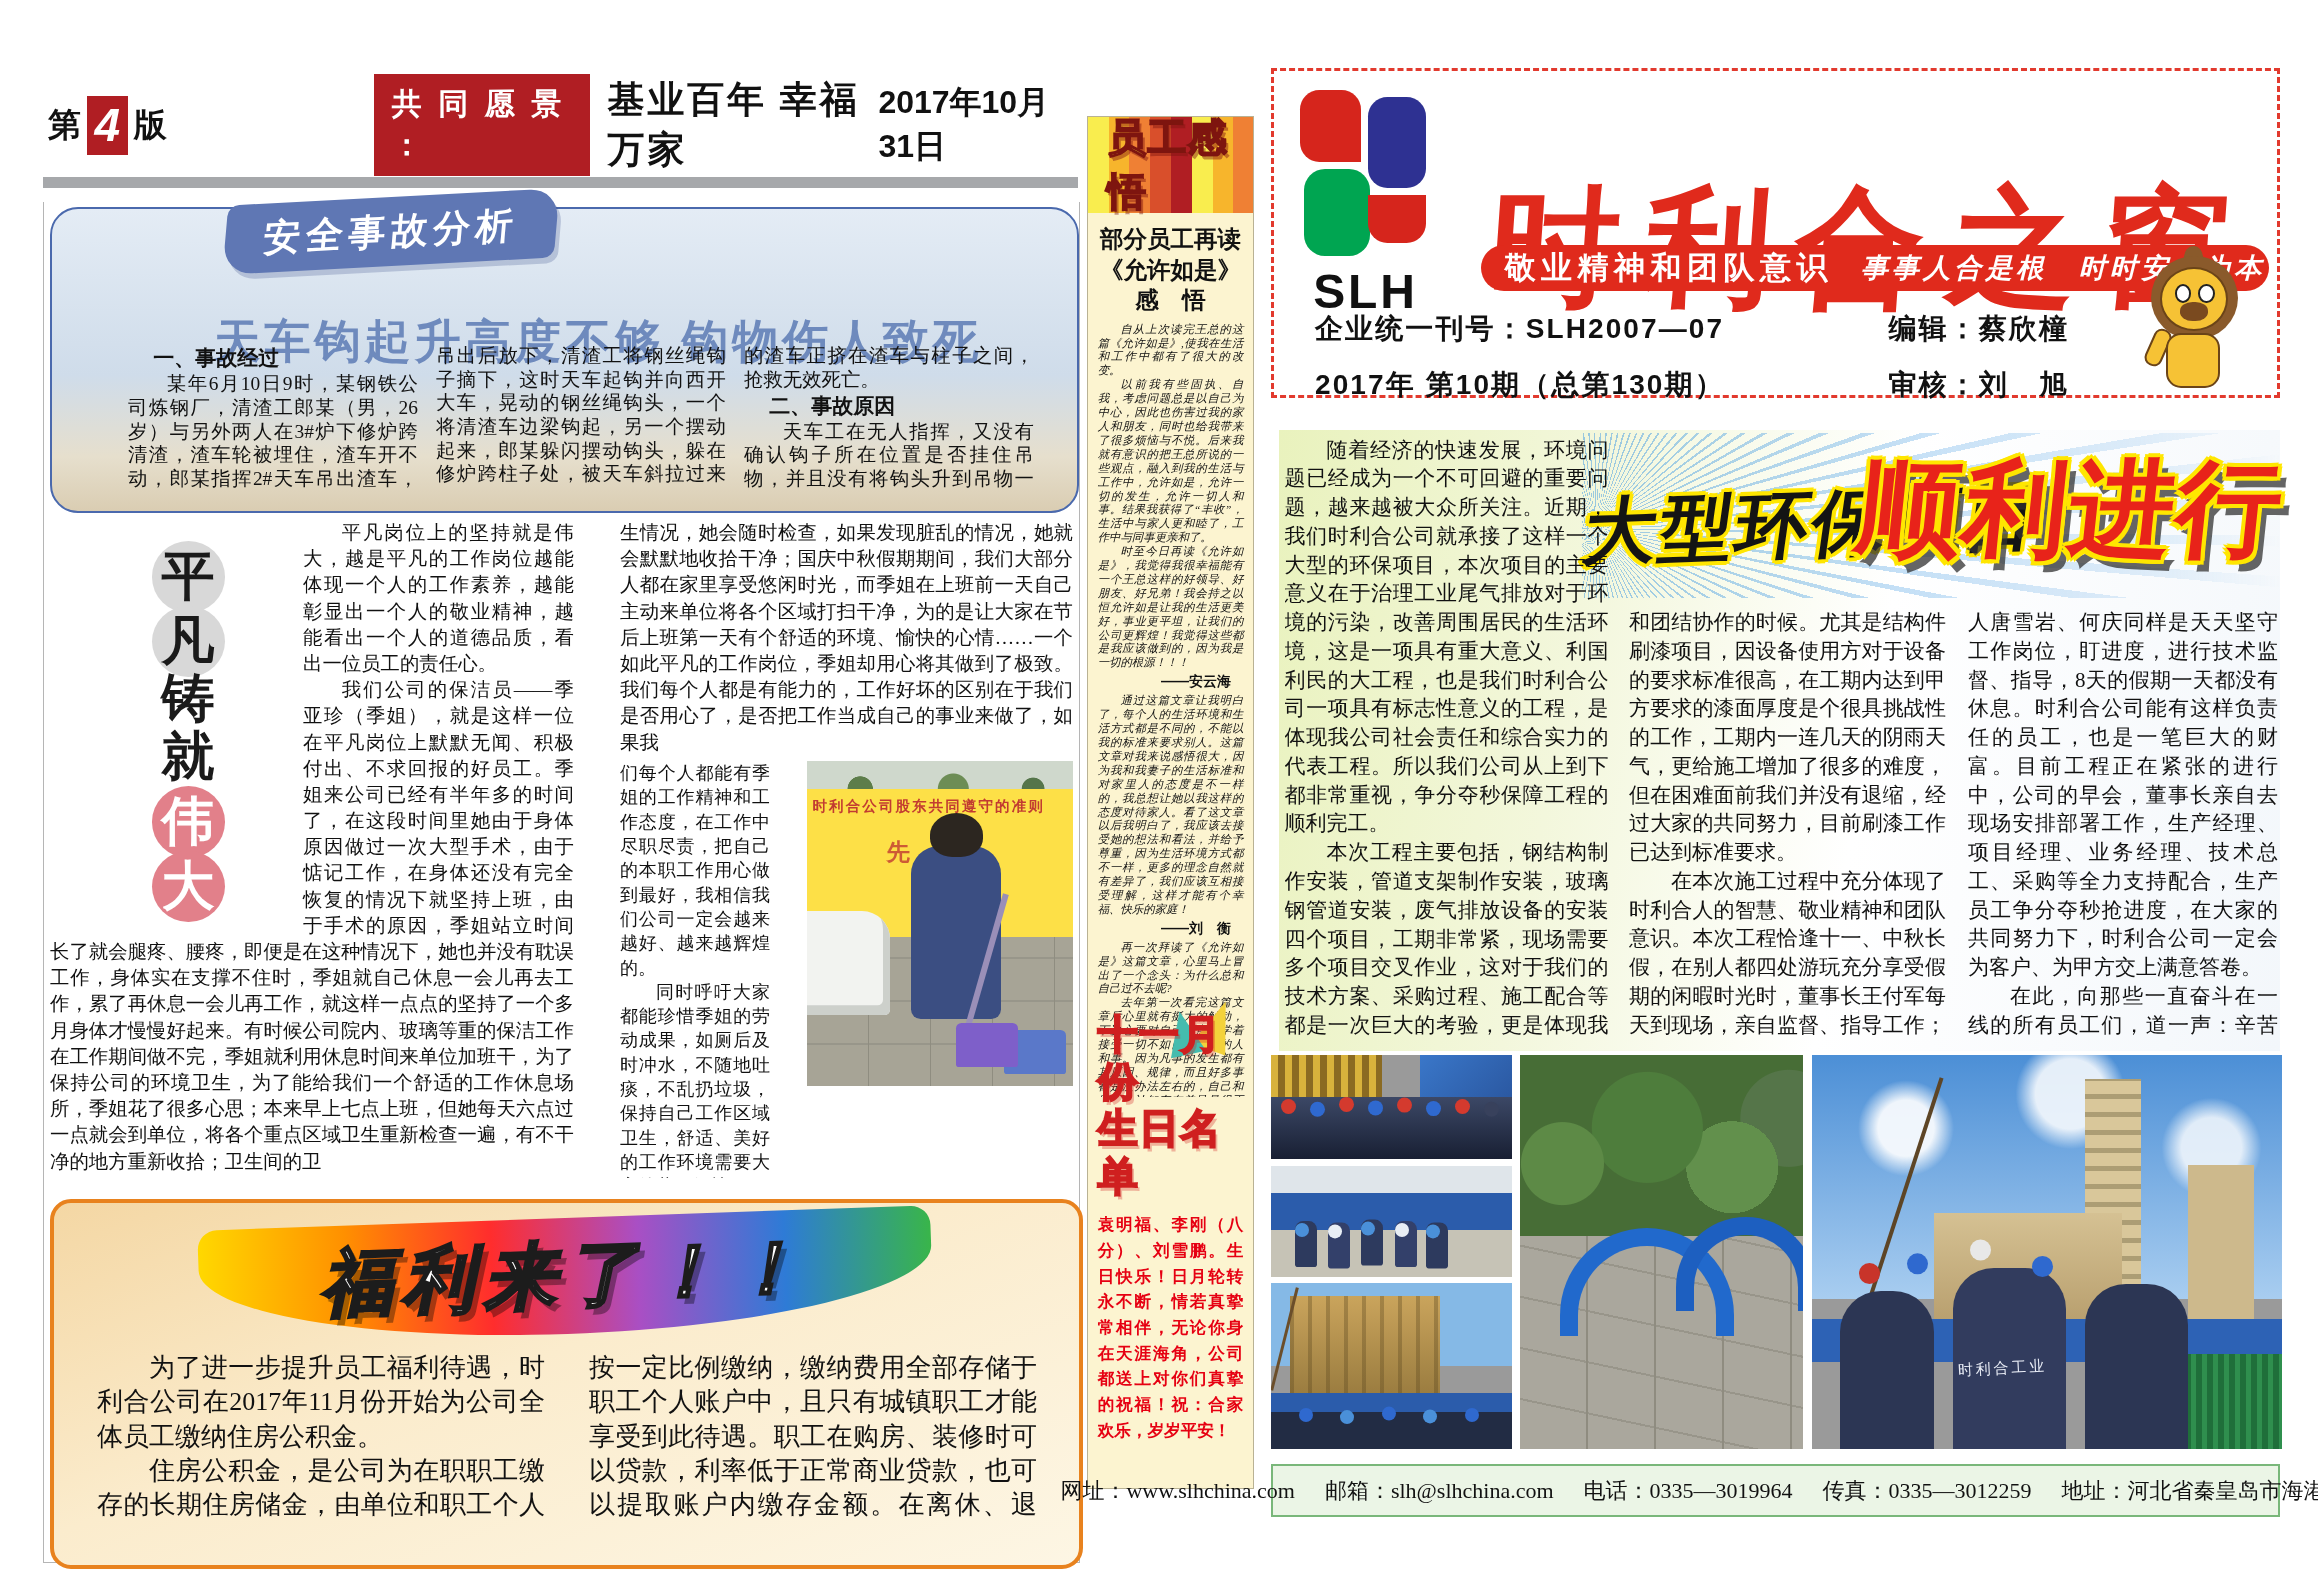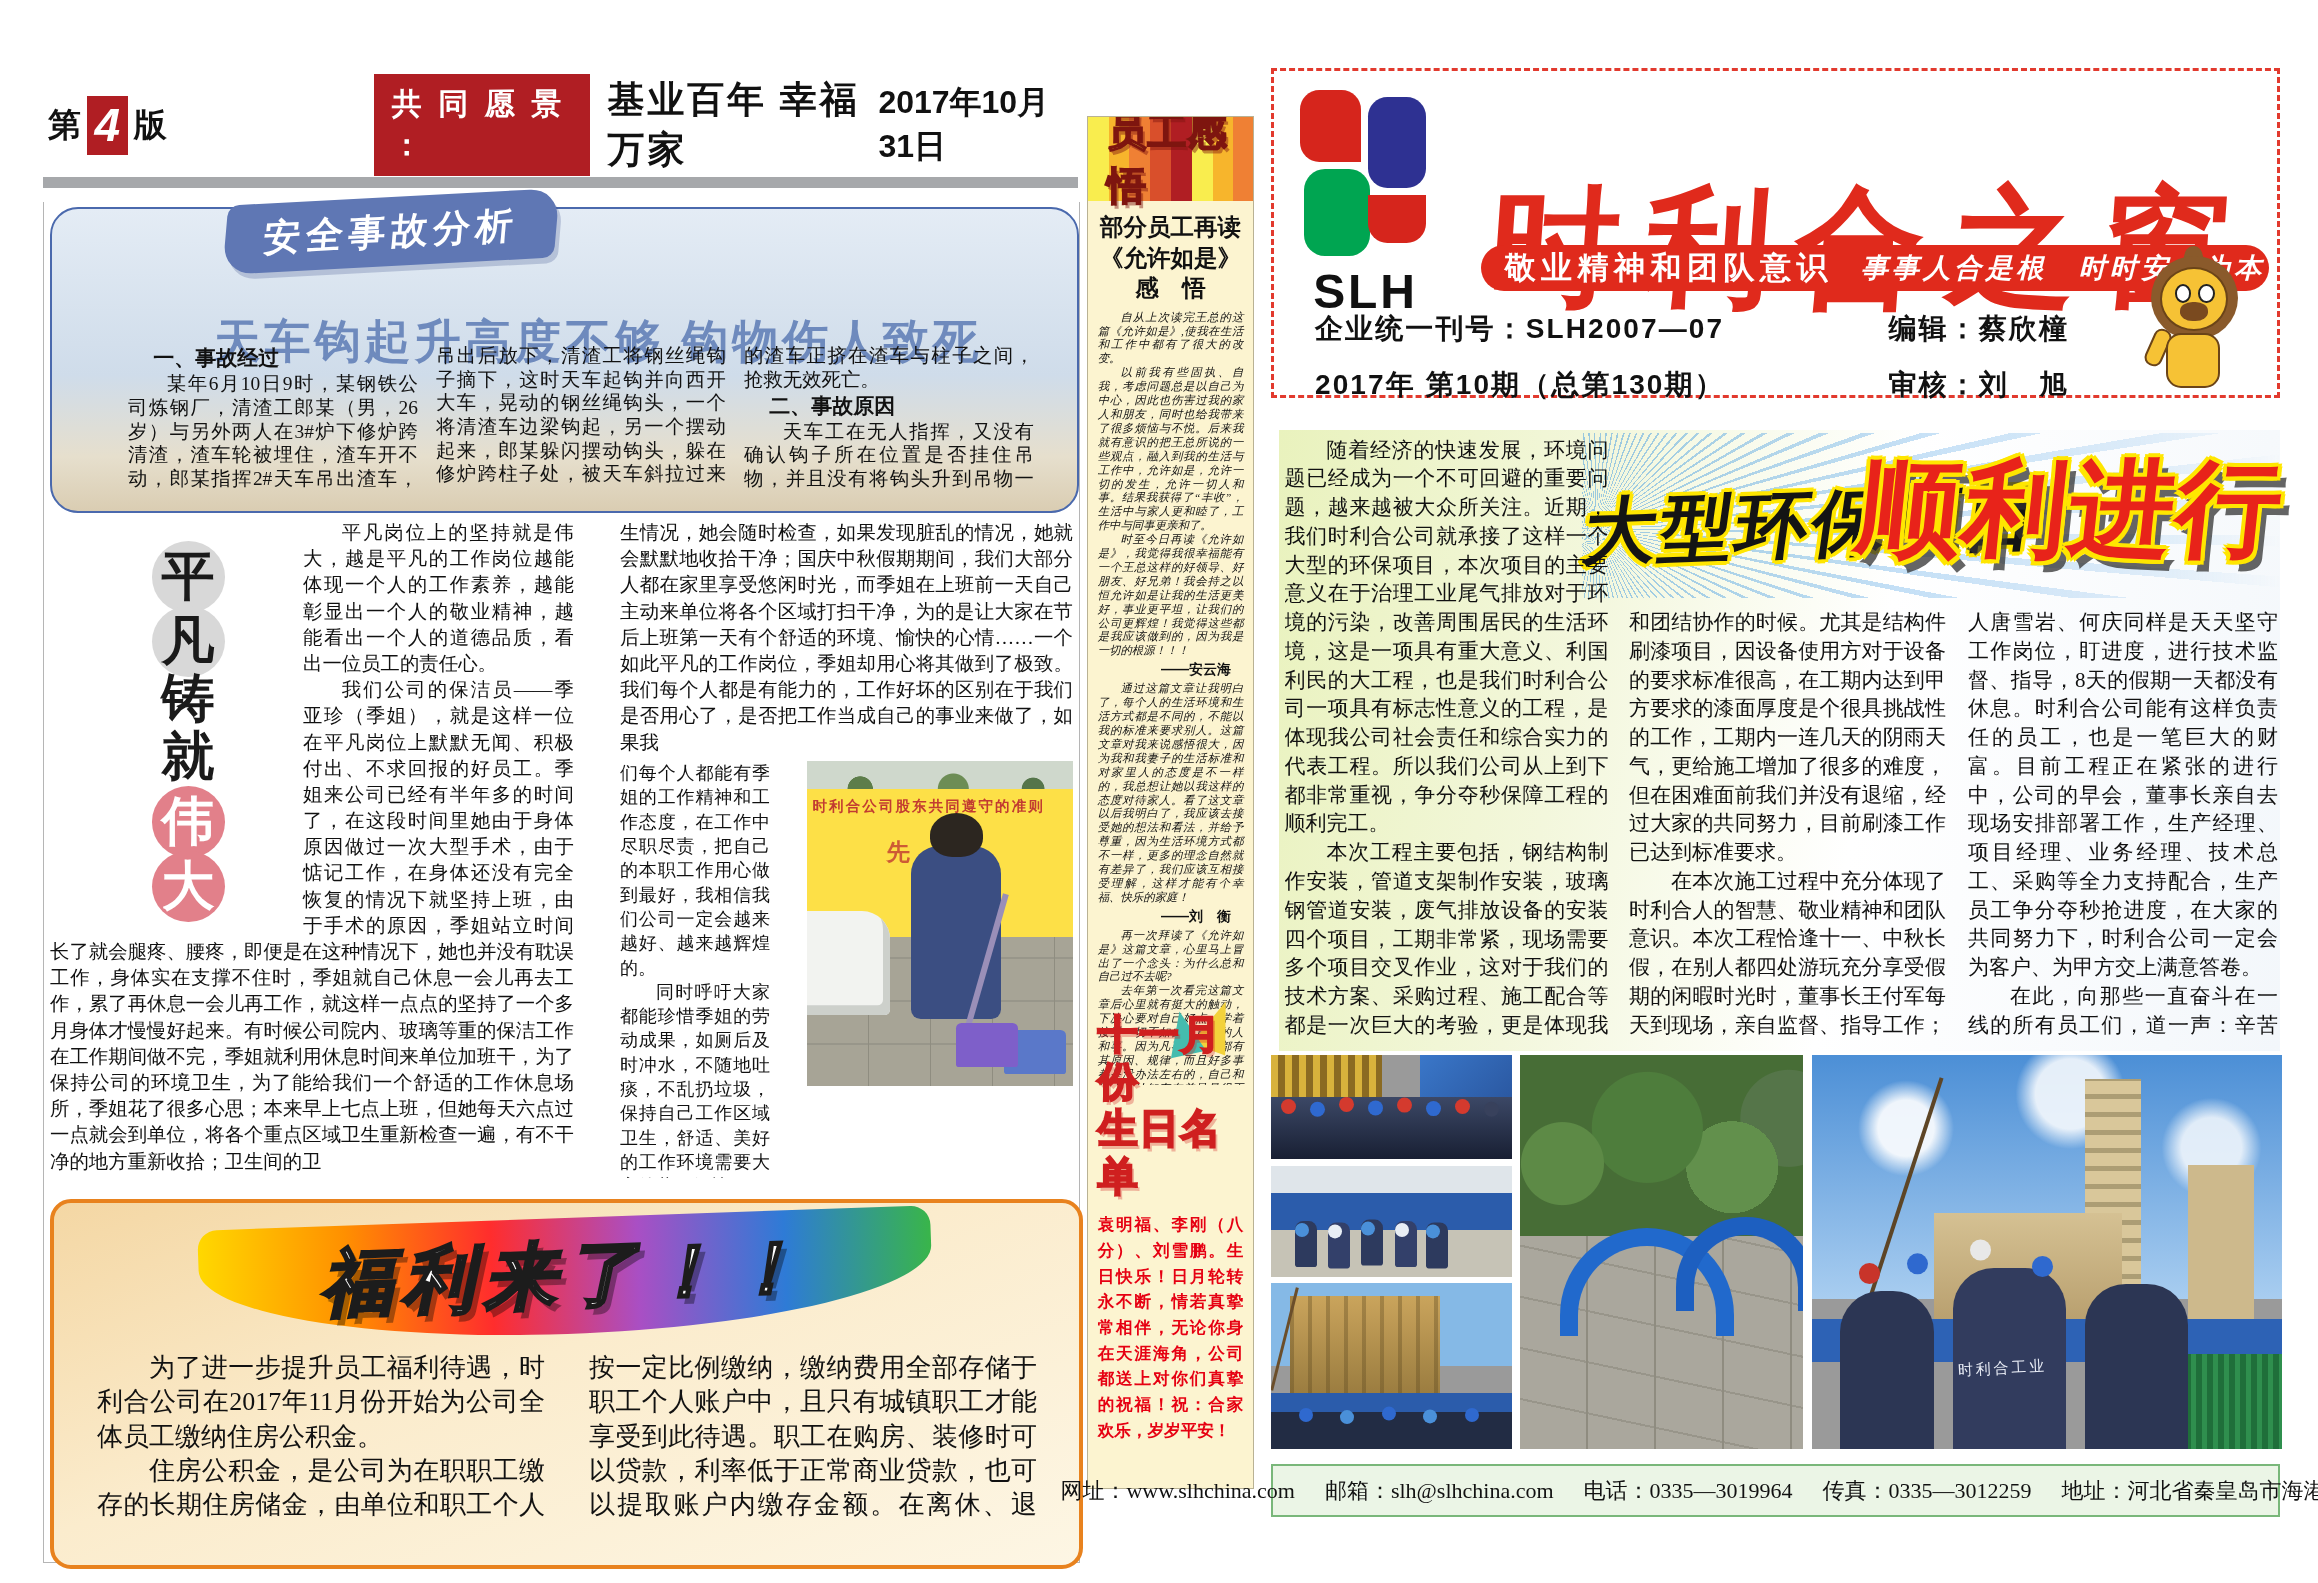--- a/index.html
+++ b/index.html
@@ -82,21 +82,21 @@
                   border-radius:19.4px 19.4px 50% 50% / 19.4px 19.4px 76px 76px;transform:rotate(-2deg);
                   display:flex;align-items:center;justify-content:center;}
   .welfare-title{color:#fff;font-size:72px;font-weight:900;font-style:italic;letter-spacing:9.7px;
                  -webkit-text-stroke:2.8px #1c1c1c;text-shadow:5.5px 7px 0 rgba(0,0,0,.35);}
   .welfare-body{position:absolute;left:43px;top:148px;width:940px;height:200px;overflow:hidden;
                 column-count:2;column-gap:44px;font-size:26px;line-height:1.32;}
 
   
   .strip{position:absolute;left:1087px;top:116px;width:167px;height:1373px;background:#fcf4d0;
          border:0.7px solid #b9b294;box-sizing:border-box;overflow:hidden;}
-  .strip-head{height:84px;background:repeating-linear-gradient(90deg,#f9ed4e 0 21px,#f7b52c 21px 41px,#ef8034 41px 62px,#d94f2b 62px 83px,#b01e23 83px 104px);
+  .strip-head{height:96px;background:repeating-linear-gradient(90deg,#f9ed4e 0 21px,#f7b52c 21px 41px,#ef8034 41px 62px,#d94f2b 62px 83px,#b01e23 83px 104px);
               display:flex;align-items:center;justify-content:center;padding-left:19px;}
   .strip-head-text{font-size:39px;font-weight:900;letter-spacing:1.4px;color:#ffe93c;
                    -webkit-text-stroke:1.7px #7e150f;text-shadow:2.8px 3.5px 0 rgba(126,21,15,.45);}
   .strip-title{font-size:23.5px;font-weight:900;text-align:center;line-height:1.3;margin:11px 4.1px 7px 4.1px;}
   .strip-body{padding:0 9.7px;font-size:11.4px;line-height:1.22;font-style:italic;overflow:hidden;height:774px;}
   .strip-body p{text-indent:2em;text-align:justify;}
   .strip-sig{text-indent:0 !important;text-align:right !important;font-style:normal;font-weight:bold;
              font-size:14px;font-family:"Liberation Sans","DejaVu Sans",sans-serif;padding:2.8px 12.4px 4.1px 0;}
   .bday{position:absolute;left:0;bottom:0;width:100%;height:484px;padding:7px 9.7px;box-sizing:border-box;}
   .bday-hat{position:absolute;width:0;height:0;border-left:18px solid transparent;border-right:18px solid transparent;}

